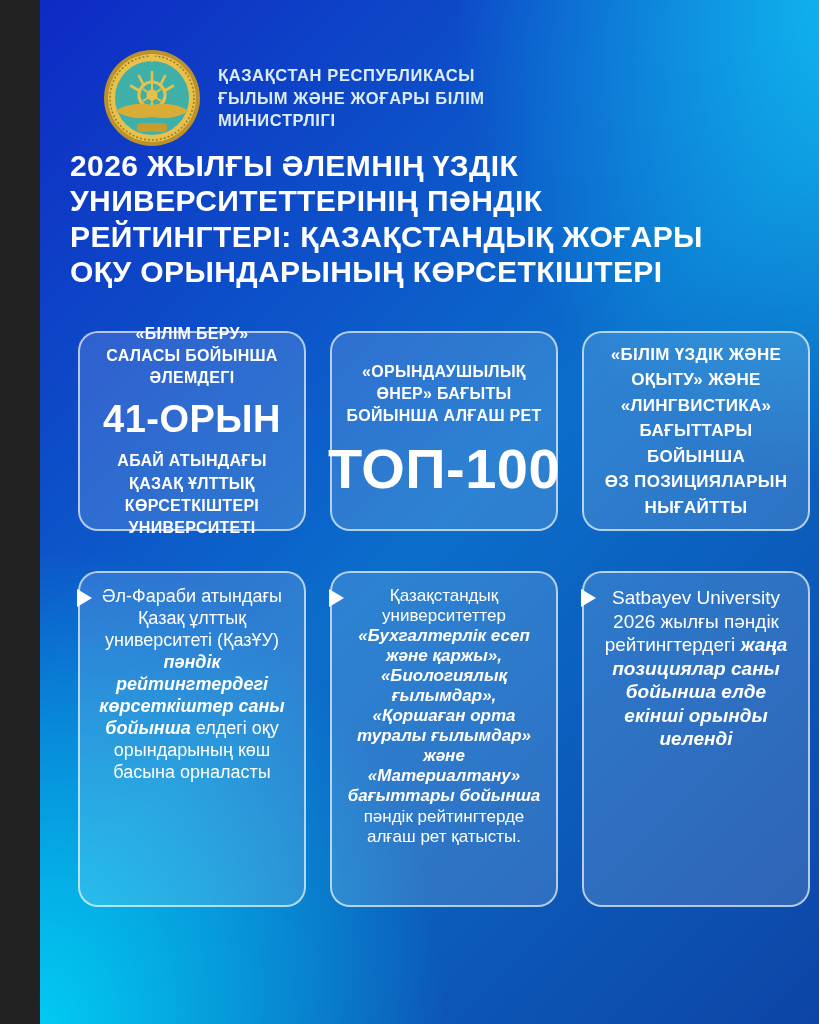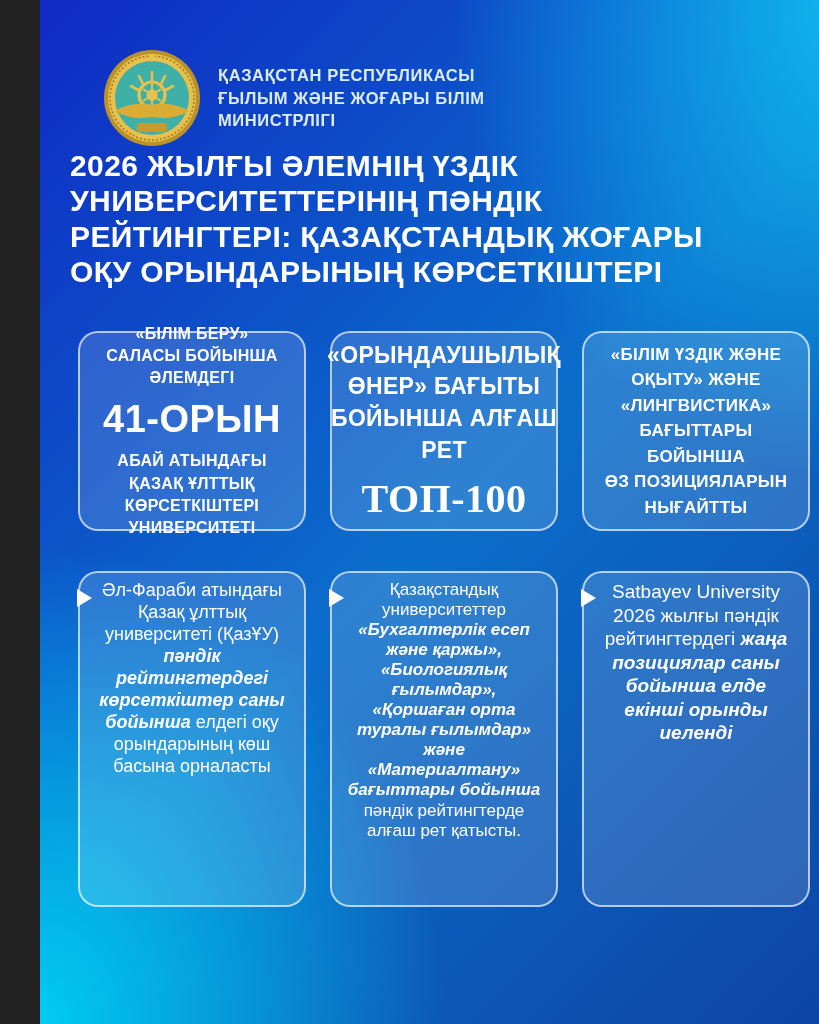--- a/index.html
+++ b/index.html
@@ -22,28 +22,28 @@
   .title{position:absolute;top:148px;left:30px;right:30px;
          color:#ffffff;font-size:30px;font-weight:800;line-height:1.18;letter-spacing:0.4px;}
   
   .card{
     position:absolute;box-sizing:border-box;
     background:rgba(255,255,255,0.14);
     border:2px solid rgba(255,255,255,0.65);
     border-radius:20px;color:#ffffff;
   }
   .row1{top:331px;height:200px;display:flex;flex-direction:column;justify-content:center;align-items:center;text-align:center;padding:0 12px;}
-  .row2{top:571px;height:336px;padding:7px 13px;text-align:center;}
+  .row2{top:571px;height:336px;padding:13px 13px;text-align:center;}
   .c1{left:38px;width:228px;}
   .c2{left:290px;width:228px;}
   .c3{left:542px;width:228px;}
   .stat-heading{font-size:16px;font-weight:bold;line-height:1.38;letter-spacing:0.3px;}
-  .stat-heading.md{font-size:23px;}
+  .stat-heading.md{font-size:16px;}
   .stat-value{font-size:38px;font-weight:800;letter-spacing:0.5px;margin-top:9px;}
-  .stat-value.big{font-size:40px;font-family:Liberation Serif, serif;}
+  .stat-value.big{font-size:56px;}
   .stat-footer{font-size:16px;font-weight:bold;line-height:1.38;letter-spacing:0.3px;margin-top:9px;}
   .tall-heading{font-size:17px;font-weight:bold;line-height:1.5;letter-spacing:0.3px;}
   
   .detail p{margin:0;}
   .d1{font-size:18px;line-height:1.22;}
   .d2{font-size:17px;line-height:1.18;text-align:center;}
   .d3{font-size:19px;line-height:1.24;}
   .bi{font-weight:bold;font-style:italic;}
   .marker{
     position:absolute;left:-3px;top:16px;width:0;height:0;

